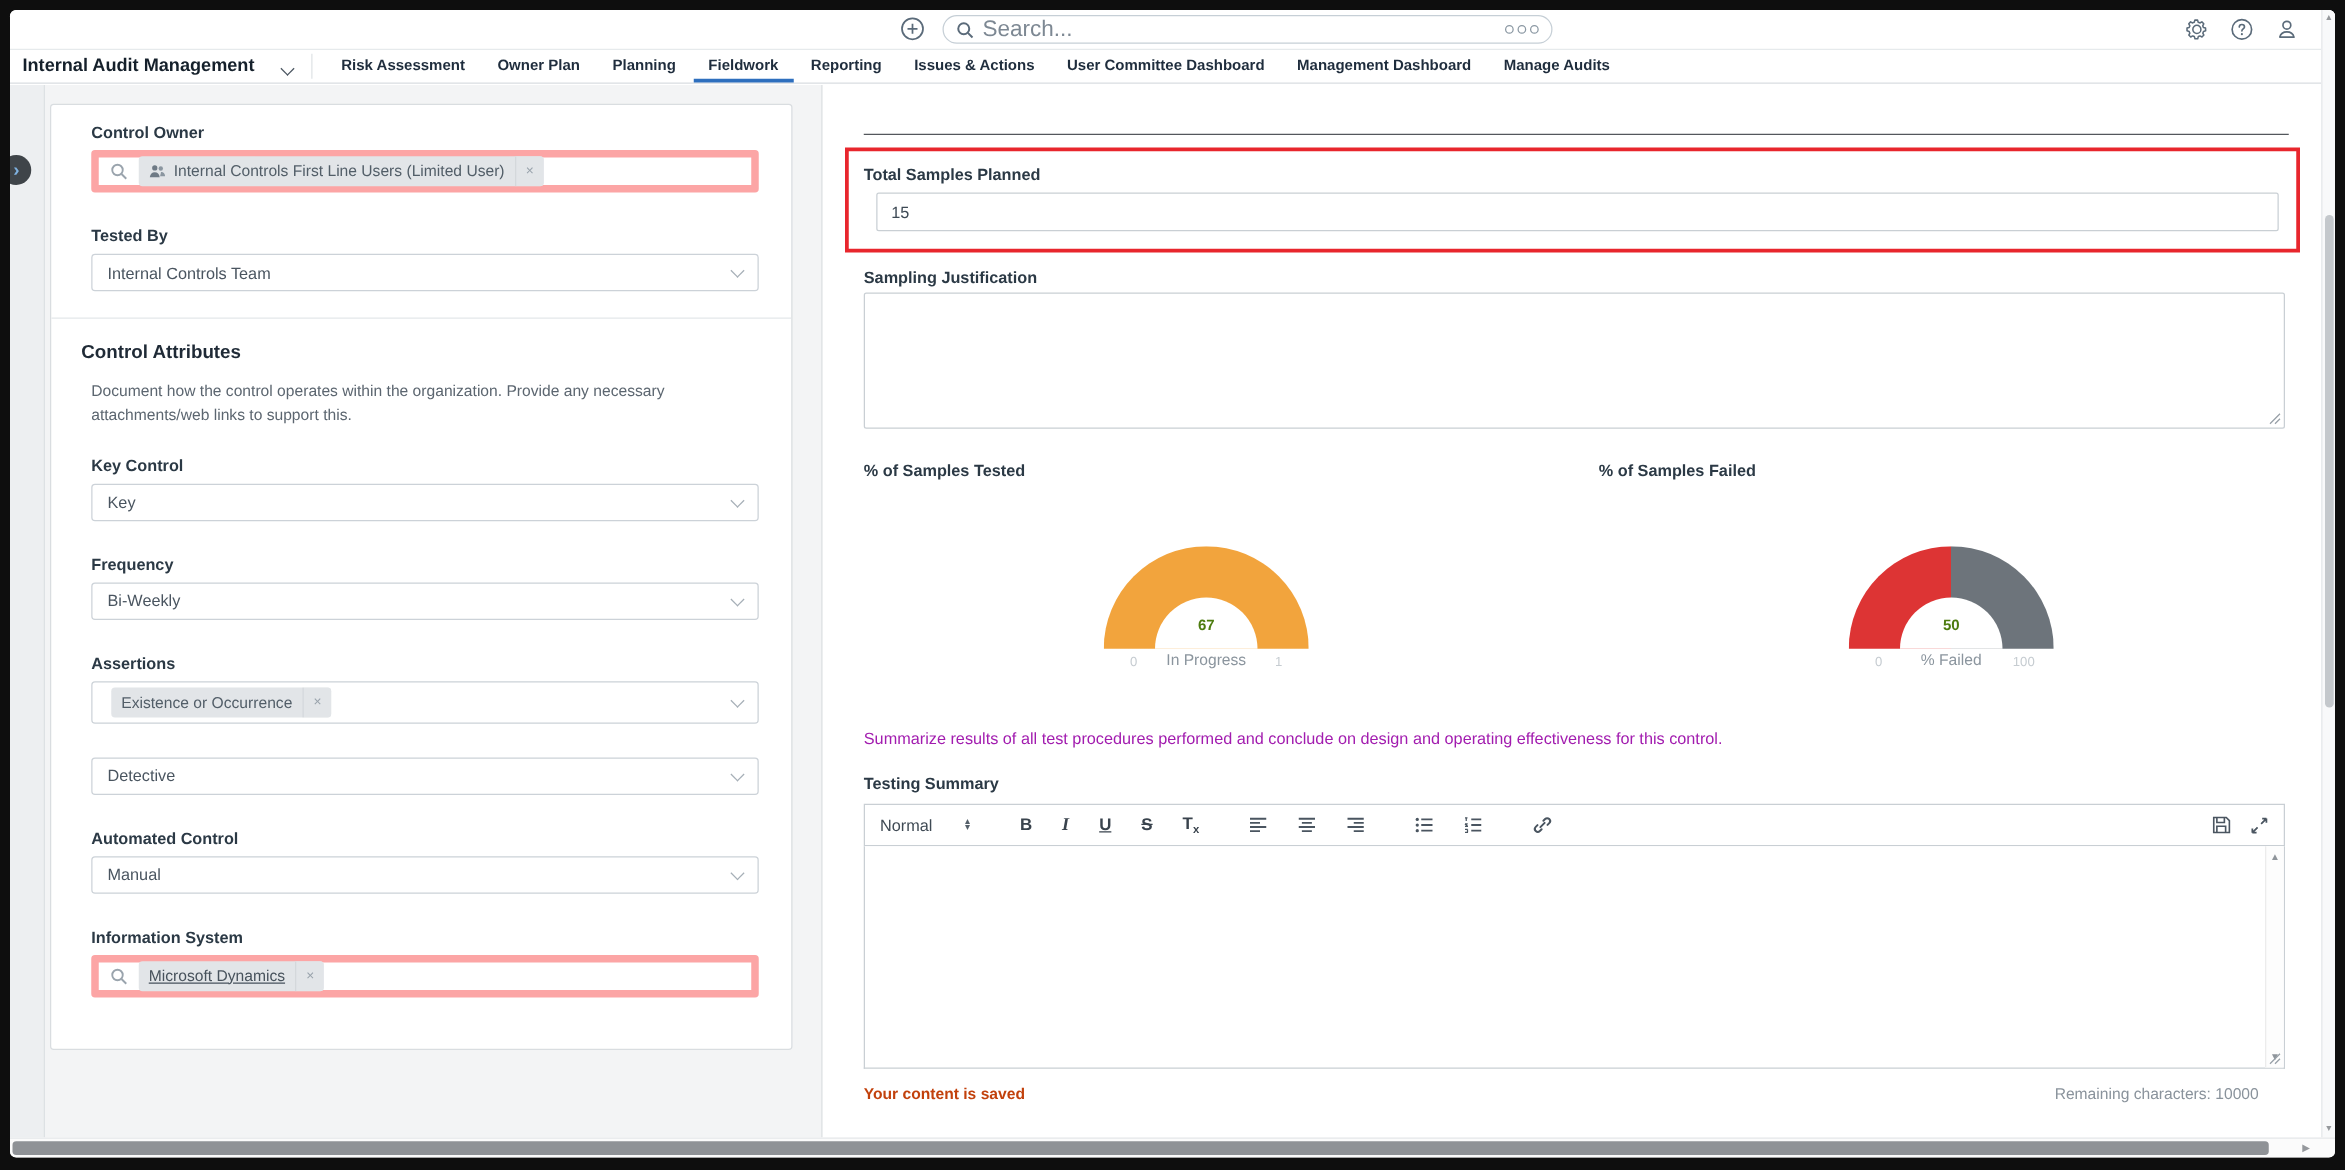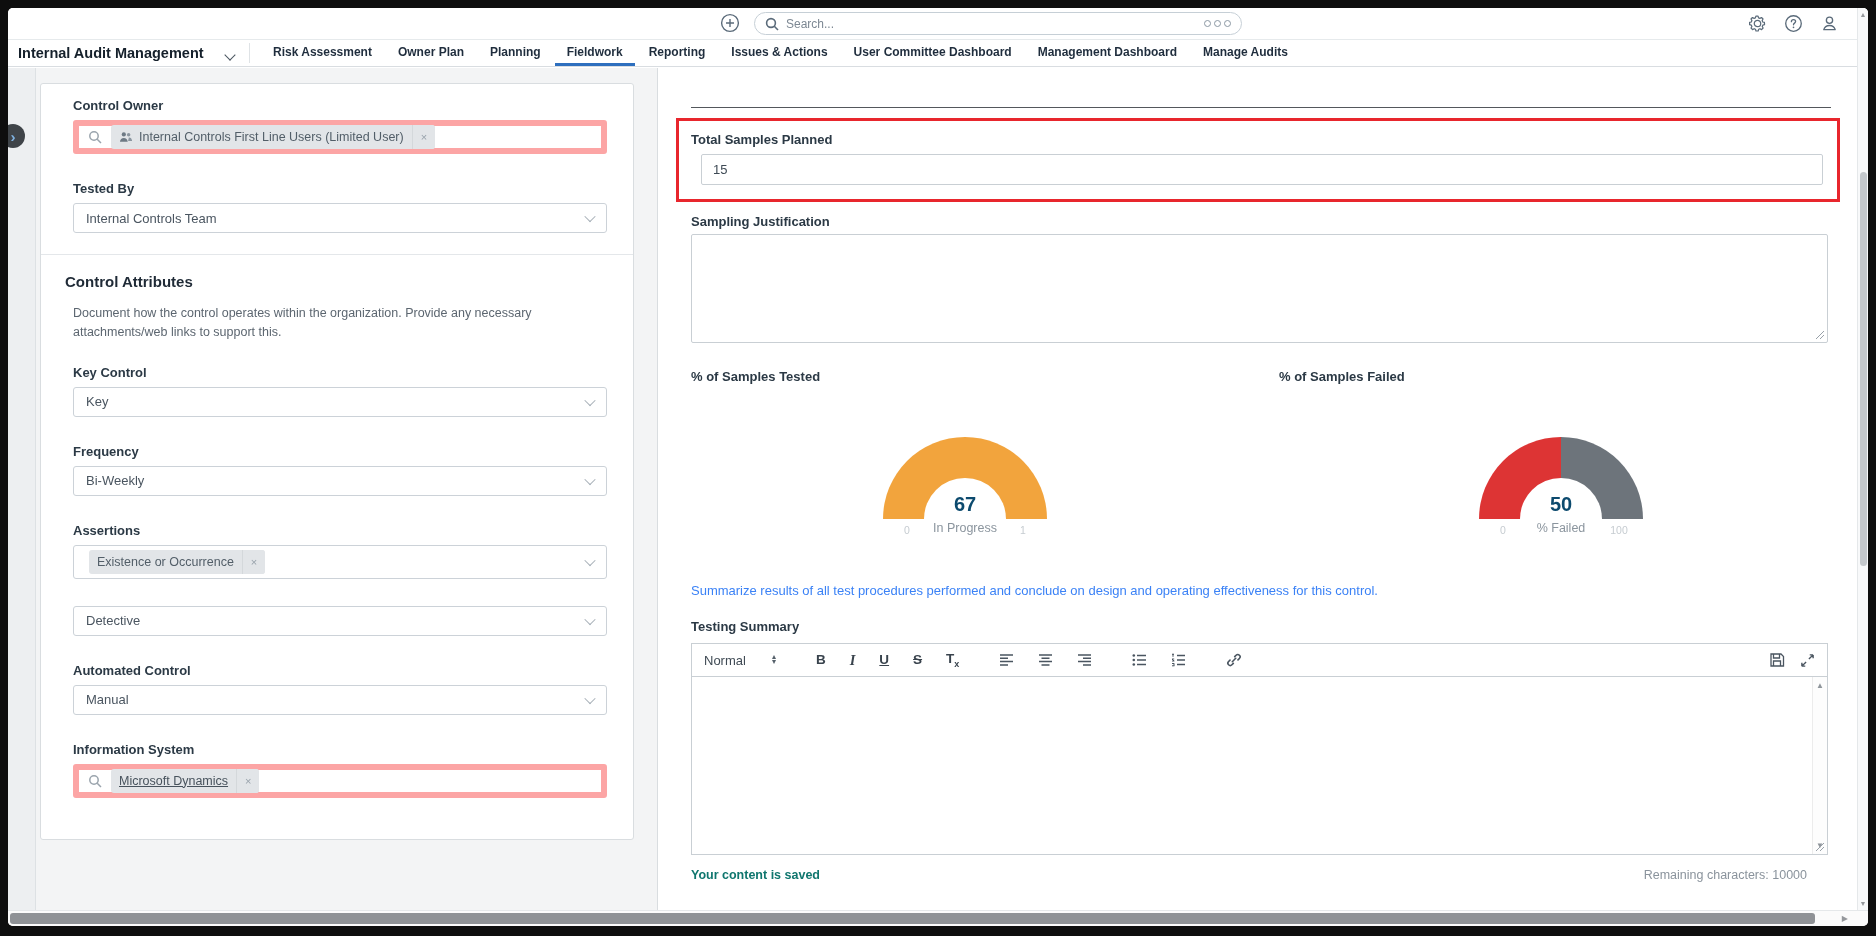--- a/index.html
+++ b/index.html
@@ -4,21 +4,21 @@
 <style>
   * { margin:0; padding:0; box-sizing:border-box; }
   html,body { width:1876px; height:936px; }
   body { background:#0e0e0e; font-family:"Liberation Sans", sans-serif; position:relative; overflow:hidden; }
   .frame { position:absolute; left:8px; top:8px; width:1860px; height:918px; background:#fff; border-radius:5px; overflow:hidden; }
 
   
   .topbar { position:absolute; left:0; top:0; right:0; height:31px; background:#fff; }
   .plus-btn { position:absolute; left:712px; top:5px; width:20px; height:20px; cursor:pointer; }
   .search-pill { position:absolute; left:746px; top:4px; width:488px; height:23px; border:1px solid #c6cfd6; border-radius:12px; display:flex; align-items:center; padding:0 10px; background:#fff; }
-  .search-pill .ph { font-size:12px; color:#7d8893; margin-left:7px; flex:1; }
+  .search-pill .ph { font-size:18px; color:#7d8893; margin-left:7px; flex:1; }
   .dots { display:flex; gap:3px; align-items:center; }
   .dots i { width:7px; height:7px; border:1.4px solid #8b98a3; border-radius:50%; display:block; }
   .top-ic { position:absolute; top:6px; width:19px; height:19px; }
   .ic-gear { left:1740px; } .ic-help { left:1776px; } .ic-user { left:1812px; }
 
   
   .navbar { position:absolute; left:0; top:31px; right:11px; height:28px; background:#fff; border-top:1px solid #e6eaec; border-bottom:1px solid #d9dde1; }
   .app-title { position:absolute; left:10px; top:0; height:100%; display:flex; align-items:center; font-size:14.5px; font-weight:700; color:#15202b; }
   .title-chev { position:absolute; left:218px; top:11px; width:8px; height:8px; border-left:1.6px solid #4a5560; border-bottom:1.6px solid #4a5560; transform:rotate(-45deg); }
   .nav-sep { position:absolute; left:241px; top:3px; bottom:3px; width:1px; background:#dfe3e6; }
@@ -62,44 +62,44 @@
   .grip { position:absolute; right:2px; bottom:2px; }
   .g-lbl-1 { position:absolute; left:33px; top:301px; }
   .g-lbl-2 { position:absolute; left:621px; top:301px; }
   .gauge { position:absolute; top:369px; width:164px; height:112px; }
   .gauge.g1 { left:225px; } .gauge.g2 { left:821px; }
   .arc { position:absolute; left:0; top:0; width:164px; height:82px; overflow:hidden; }
   .arc::before { content:""; position:absolute; left:0; top:0; width:164px; height:164px; border-radius:50%; }
   .g1 .arc::before { background:conic-gradient(from 270deg, #f2a43d 0deg 180deg, transparent 180deg 360deg); }
   .g2 .arc::before { background:conic-gradient(from 270deg, #dd3434 0deg 90deg, #6d747b 90deg 180deg, transparent 180deg 360deg); }
   .arc::after { content:""; position:absolute; left:41px; top:41px; width:82px; height:82px; border-radius:50%; background:#fff; }
-  .g-val { position:absolute; left:0; top:56px; width:164px; text-align:center; font-size:20px; font-weight:700; color:#0c4a6e; z-index:2; }
+  .g-val { position:absolute; left:0; top:56px; width:164px; text-align:center; font-size:12px; font-weight:700; color:#4d7c0f; z-index:2; }
   .g-sub { position:absolute; left:0; top:84px; width:164px; text-align:center; font-size:12.5px; color:#8b959e; }
   .g-min, .g-max { position:absolute; top:87px; width:34px; text-align:center; font-size:10.5px; color:#c6ccd1; }
   .g-min { left:7px; } .g-max { right:7px; }
-  .instr { position:absolute; left:33px; top:515px; font-size:13px; color:#3b82f6; }
+  .instr { position:absolute; left:33px; top:515px; font-size:13px; color:#a21caf; }
   .ts-lbl { position:absolute; left:33px; top:551px; }
   .editor { position:absolute; left:33px; top:575px; width:1137px; height:212px; }
   .toolbar { height:34px; border:1px solid #c9cfd4; background:#fff; display:flex; align-items:center; padding:0 12px; }
   .tb-group { display:flex; align-items:center; gap:24px; margin-right:40px; }
   .fmt { display:flex; align-items:center; gap:26px; cursor:pointer; }
   .fmt-v { font-size:13px; color:#3f4a54; }
   .sorter { display:flex; flex-direction:column; line-height:0.62; font-size:8px; color:#55606a; }
   .tbtn { font-size:13.5px; font-weight:600; color:#39434d; cursor:pointer; line-height:1; }
   .b-bold { font-weight:800; }
   .b-italic { font-style:italic; font-family:"Liberation Serif", serif; font-size:14.5px; }
   .b-under { text-decoration:underline; }
   .b-strike { text-decoration:line-through; }
   .b-clear sub { font-size:9px; }
   .tb-right { margin-left:auto; display:flex; align-items:center; gap:15px; }
   .edit-area { position:relative; height:178px; border:1px solid #c9cfd4; border-top:0; background:#fff; }
   .e-scroll { position:absolute; right:0; top:0; bottom:0; width:15px; border-left:1px solid #ececec; background:#fdfdfd; }
   .e-scroll .up { position:absolute; top:4px; left:0; width:100%; text-align:center; font-size:8px; color:#8f959b; }
   .e-scroll .dn { position:absolute; bottom:4px; left:0; width:100%; text-align:center; font-size:8px; color:#8f959b; }
-  .saved { position:absolute; left:33px; top:800px; font-size:12.5px; font-weight:700; color:#0f766e; }
+  .saved { position:absolute; left:33px; top:800px; font-size:12.5px; font-weight:700; color:#c2410c; }
   .remain { position:absolute; right:50px; top:800px; font-size:12.5px; color:#8a939c; }
 
   
   .vscroll { position:absolute; right:0; top:0; bottom:16px; width:11px; background:#f8f9fa; border-left:1px solid #e5e8ea; }
   .vscroll .up { position:absolute; top:3px; left:0; width:100%; text-align:center; font-size:7px; color:#95989c; }
   .vscroll .dn { position:absolute; bottom:3px; left:0; width:100%; text-align:center; font-size:7px; color:#95989c; }
   .vthumb { position:absolute; left:2px; top:164px; width:7px; height:394px; border-radius:4px; background:#c4c8cc; }
   .hscroll { position:absolute; left:0; right:0; bottom:0; height:16px; background:#fbfbfb; border-top:1px solid #e5e8ea; }
   .hthumb { position:absolute; left:2px; top:2px; width:1805px; height:11px; border-radius:3px; background:#8f9296; }
   .hscroll .rt { position:absolute; right:20px; top:3px; font-size:8px; color:#95989c; }

